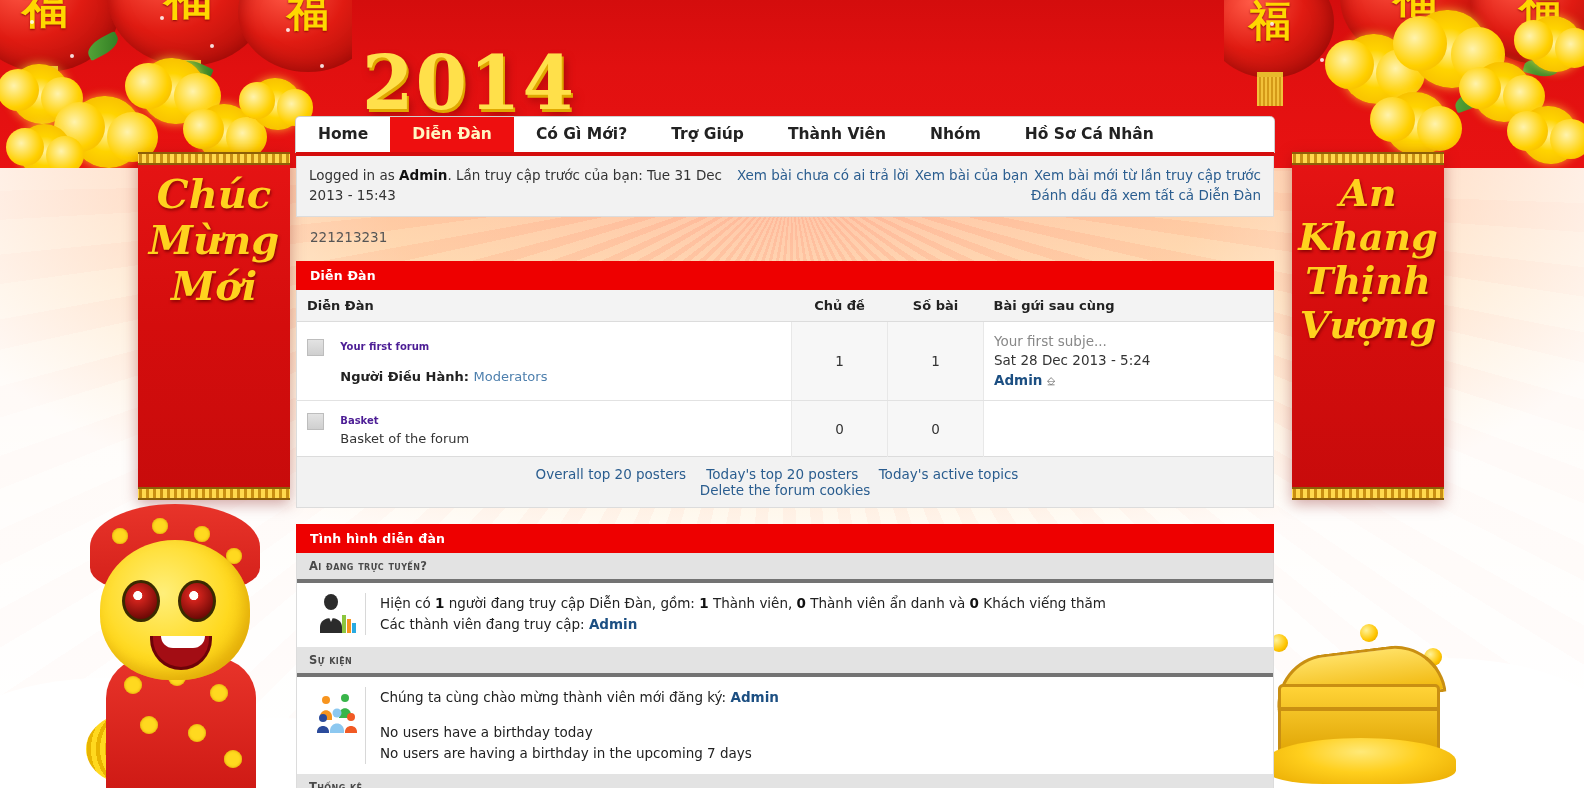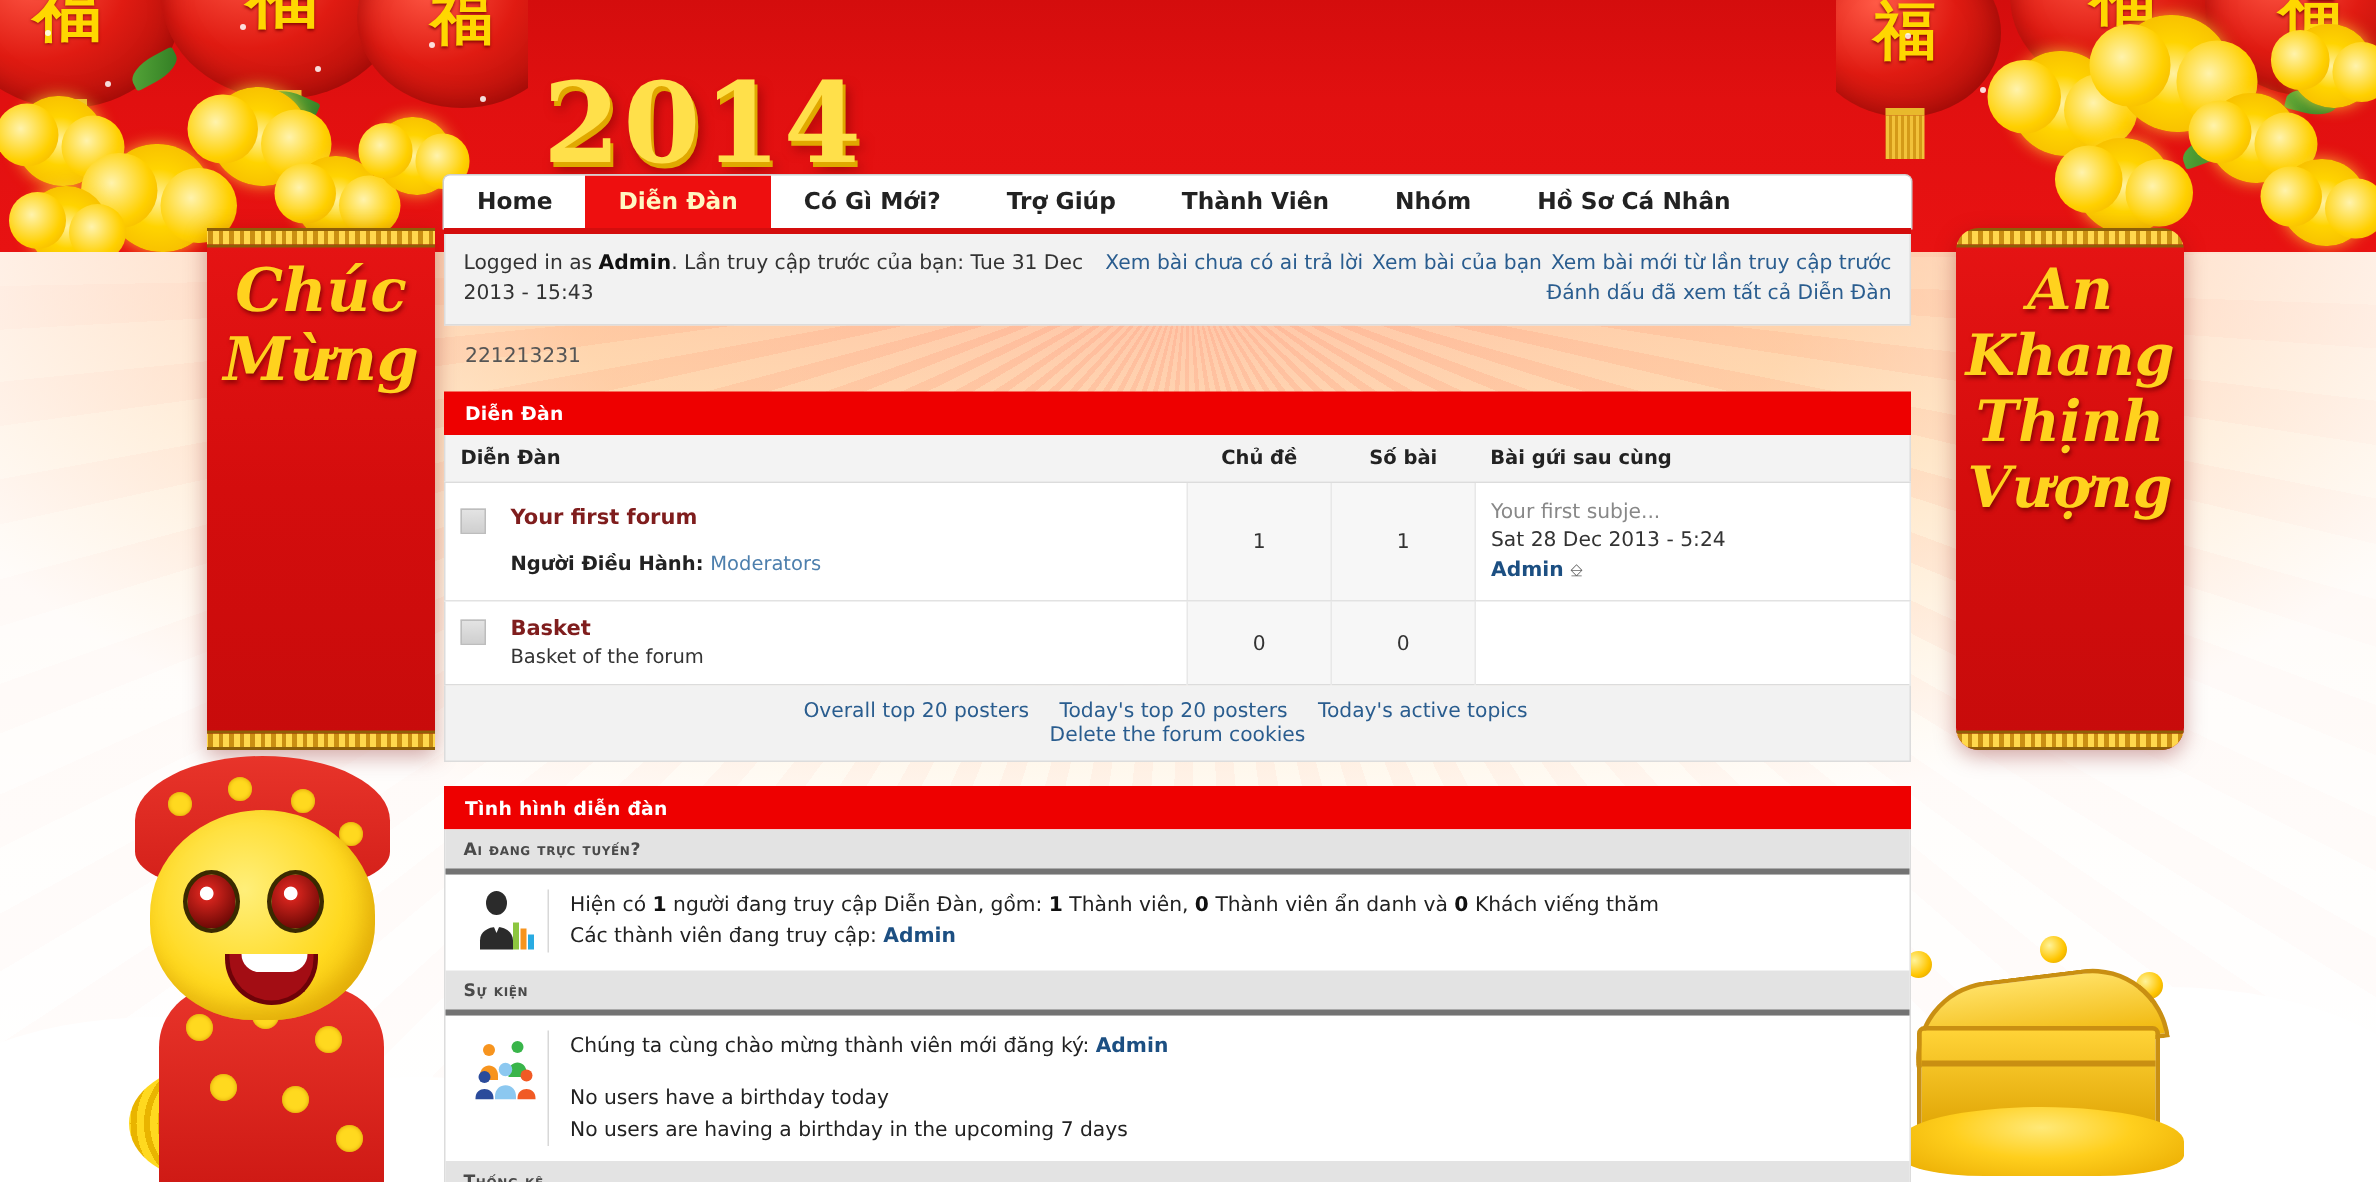--- a/index.html
+++ b/index.html
@@ -85,21 +85,21 @@
   }
 
   
   .scroll-banner {
     position: absolute; top: 152px; width: 152px; height: 348px;
     background: linear-gradient(180deg,#e61414 0%,#d40d0d 50%,#c70b0b 100%);
     box-shadow: 0 4px 14px rgba(120,0,0,.35);
     text-align: center; overflow: hidden;
   }
   .scroll-banner.left  { left: 138px; }
-  .scroll-banner.right { right: 128px; border-radius: 15px; }
+  .scroll-banner.right { right: 140px; }
   .scroll-rod {
     position: absolute; left: -10px; right: -10px; height: 13px;
     background: repeating-linear-gradient(90deg,#ffd84d 0 4px,#c98f12 4px 7px);
     border-top: 2px solid #8d5f08; border-bottom: 2px solid #8d5f08;
   }
   .scroll-rod.top { top: 0; }
   .scroll-rod.bot { bottom: 0; }
   .scroll-word {
     color: #ffd21e; font-weight: bold; line-height: 1.0;
     font-family: "DejaVu Serif", "Liberation Serif", serif;
@@ -241,21 +241,21 @@
     padding: 10px 10px; vertical-align: middle; font-size: 13.5px; color: #333;
   }
   table.forum tr:last-child td { border-bottom: none; }
   td.c-name { padding-left: 10px; }
   .f-icon {
     display: inline-block; width: 17px; height: 17px; vertical-align: top;
     background: linear-gradient(180deg,#e3e3e3,#cfcfcf); border: 1px solid #bdbdbd;
     margin-right: 12px; margin-top: 2px;
   }
   .f-body { display: inline-block; vertical-align: top; }
-  .f-title { color: #7f1d1d; font-weight: bold; font-size: 14px; text-decoration: none; }
+  .f-title { color: #4c1d95; font-weight: bold; font-size: 10px; text-decoration: none; }
   .f-sub { font-size: 13px; color: #333; margin-top: 4px; }
   .f-mods { font-size: 13px; color: #222; margin-top: 16px; font-weight: bold; }
   .f-mods a { color: #4d7fad; font-weight: normal; text-decoration: none; }
   td.c-num { text-align: center; width: 96px; background: #f7f7f7; color: #333; }
   td.c-last { width: 290px; border-right: none; font-size: 13px; line-height: 1.45; }
   .lp-sub { color: #888; }
   .lp-user { color: #1c4f82; font-weight: bold; text-decoration: none; }
   .lp-arrow { color: #666; font-size: 11px; }
 
   
@@ -357,20 +357,21 @@
   <div style="position:absolute;left:362px;top:40px;width:320px;font-size:74px;font-weight:bold;
               font-family:'DejaVu Serif','Liberation Serif',serif;
               color:#ffe04a;letter-spacing:2px;
               text-shadow:2px 3px 0 #e0a800, 4px 6px 8px rgba(120,0,0,.55);">2014</div>
 
   <div class="scroll-banner left">
     <div class="scroll-rod top"></div>
     <div class="scroll-inner">
       <div class="scroll-word" style="font-size:40px;">Chúc</div>
       <div class="scroll-word" style="font-size:40px;">Mừng</div>
+      <div class="scroll-word" style="font-size:40px;">Mới</div>
     </div>
     <div class="scroll-rod bot"></div>
   </div>
 
   <div class="scroll-banner right">
     <div class="scroll-rod top"></div>
     <div class="scroll-inner">
       <div class="scroll-word" style="font-size:38px;">An</div>
       <div class="scroll-word" style="font-size:38px;">Khang</div>
       <div class="scroll-word" style="font-size:38px;">Thịnh</div>

